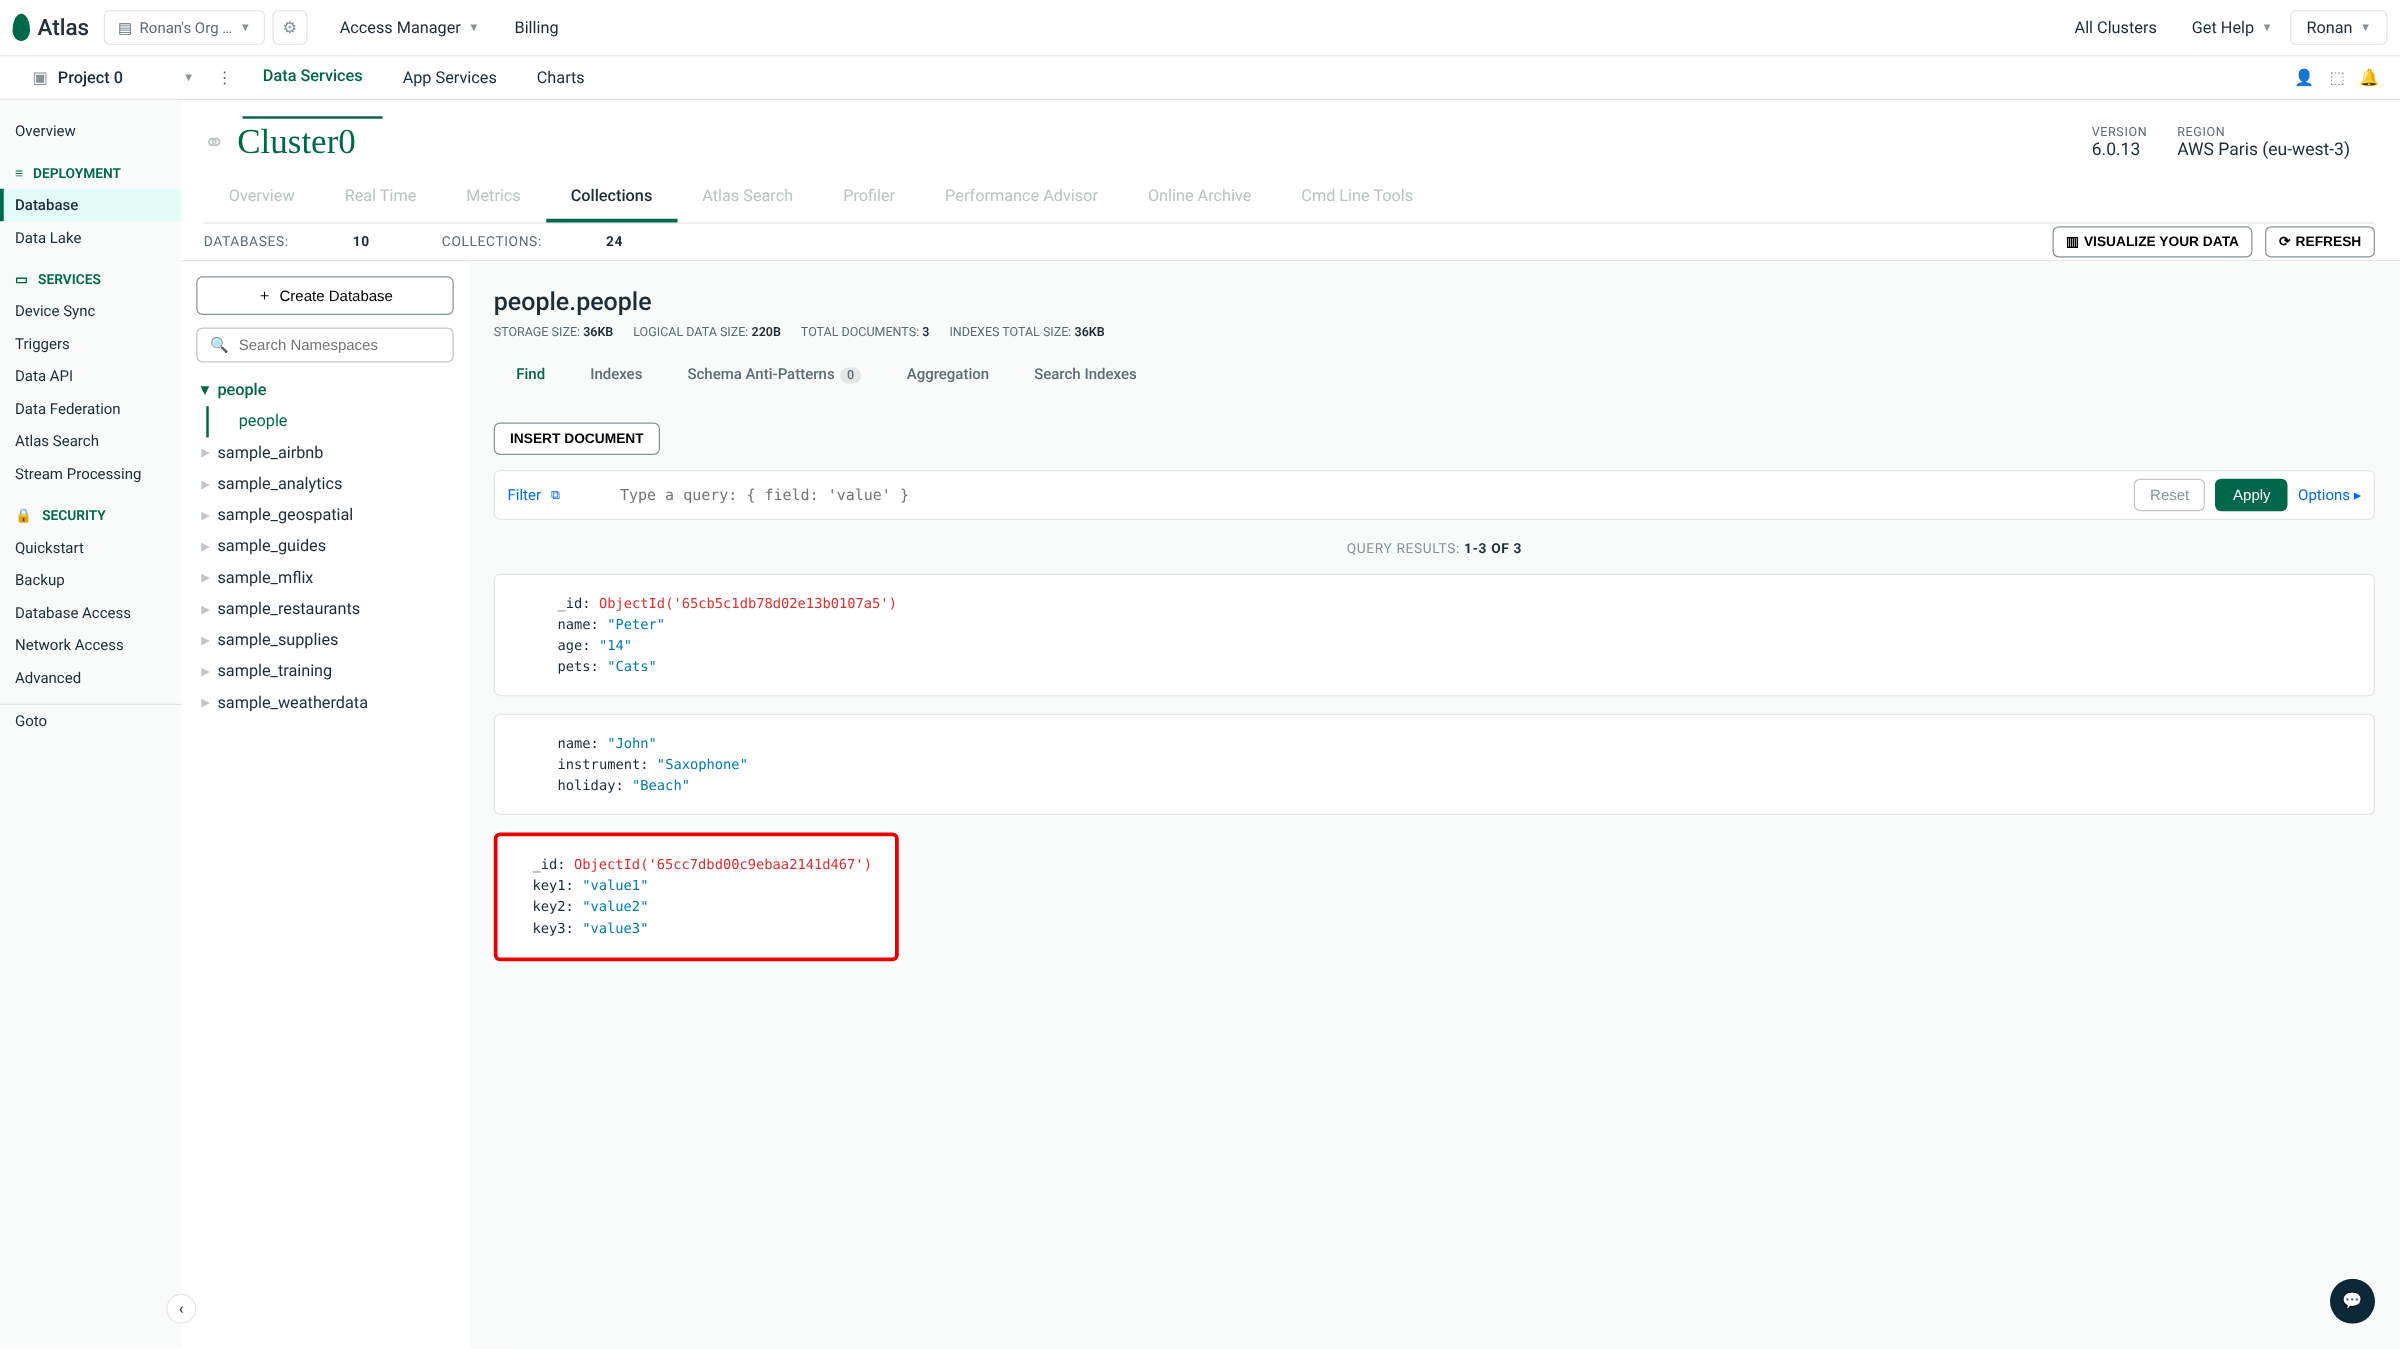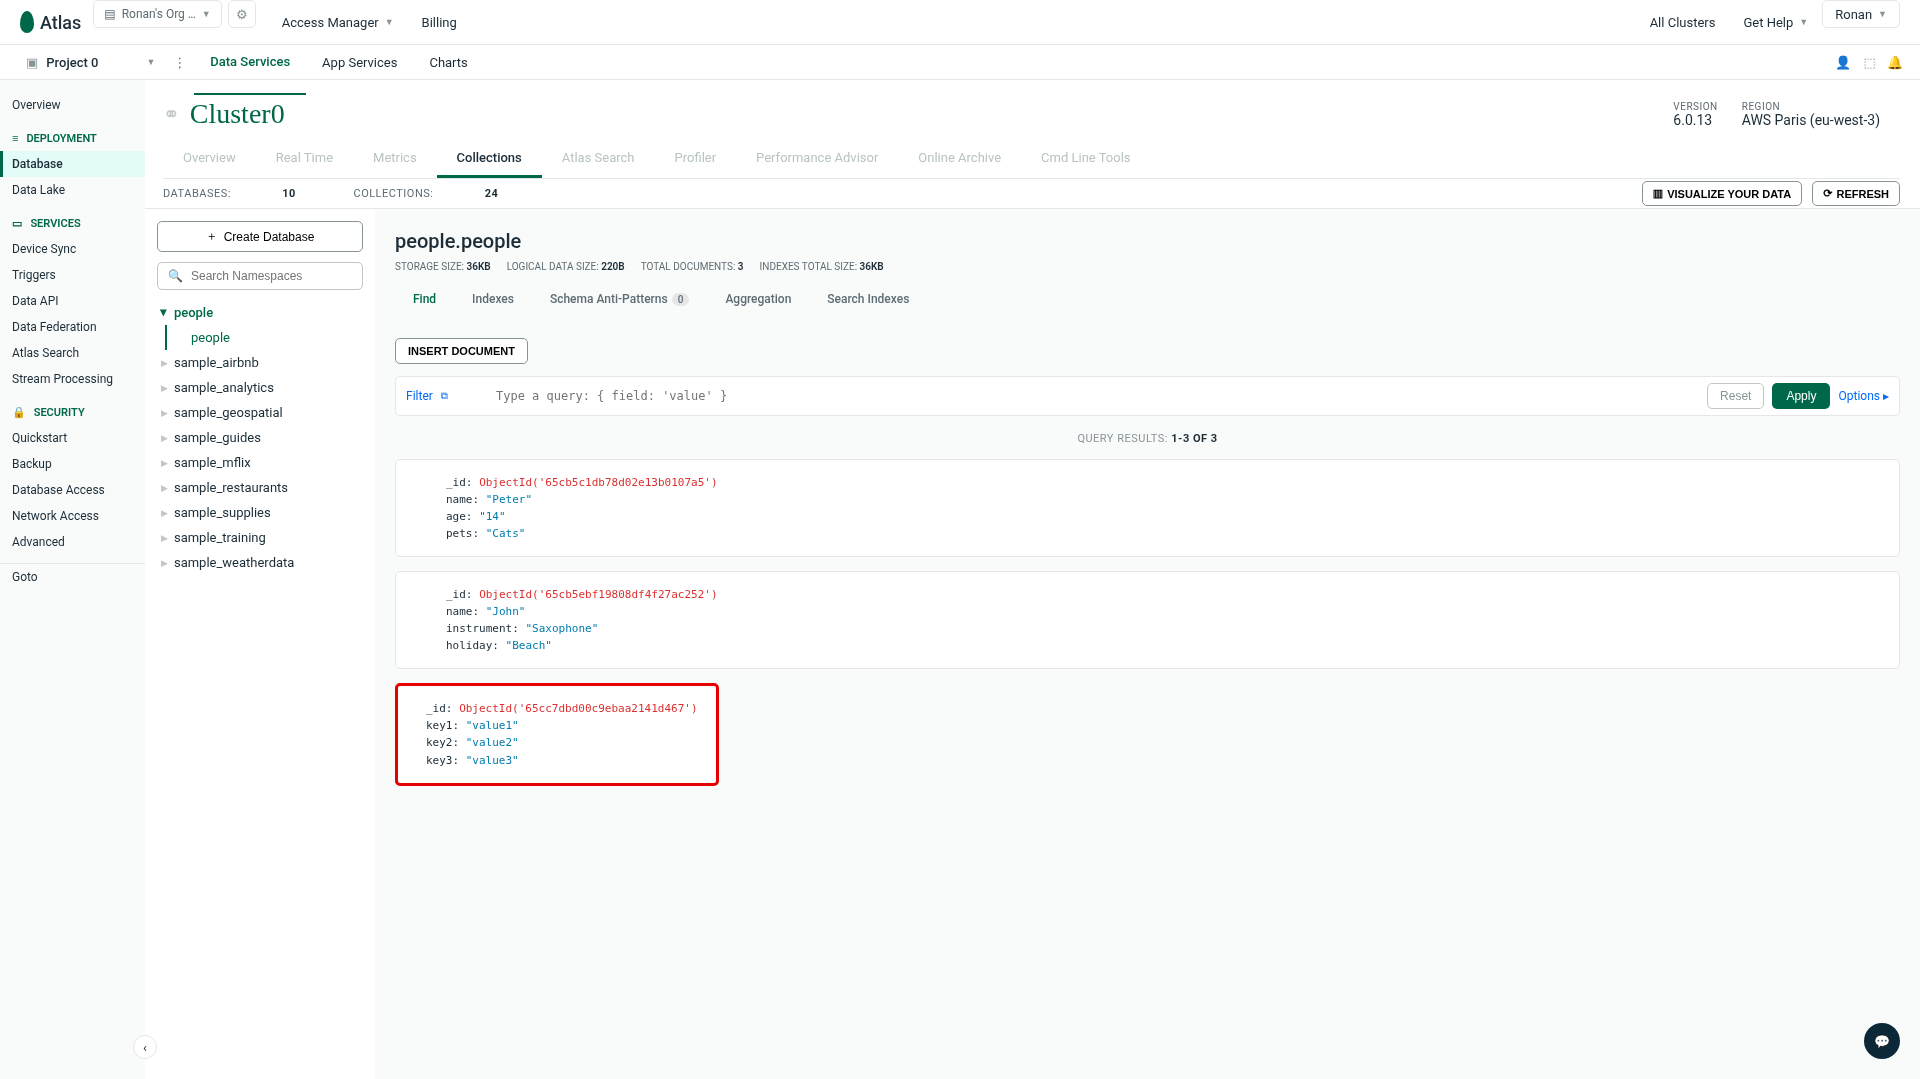--- a/index.html
+++ b/index.html
@@ -1,17 +1,17 @@
 <!DOCTYPE html>
 <html><head>
 <meta charset="utf-8">
 <style>
 *{margin:0;padding:0;box-sizing:border-box;}
 body{font-family:-apple-system,BlinkMacSystemFont,"Segoe UI",Roboto,sans-serif;font-size:13px;color:#1c2d38;background:#fff;}
-.topbar{display:flex;height:45px;border-bottom:1px solid #e6e6e6;padding:0 20px;}
+.topbar{display:flex;align-items:center;height:45px;border-bottom:1px solid #e6e6e6;padding:0 10px;}
 .logo{display:flex;align-items:center;gap:6px;margin-right:12px;}
 .leaf{width:14px;height:22px;background:#00684a;border-radius:50% 50% 50% 50%/60% 60% 40% 40%;}
 .logo-text{font-size:18px;font-weight:500;color:#21313c;}
 .org-select{display:flex;align-items:center;gap:6px;border:1px solid #e6e6e6;border-radius:5px;padding:4px 10px;height:28px;font-size:12px;color:#5d6c74;}
 .gear-btn{border:1px solid #e6e6e6;border-radius:5px;width:28px;height:28px;display:flex;align-items:center;justify-content:center;margin-left:6px;color:#889397;}
 .top-link{padding:0 14px;font-size:13px;color:#1c2d38;display:flex;align-items:center;gap:6px;}
 .spacer{flex:1;}
 .caret{font-size:9px;color:#889397;}
 .user-btn{border:1px solid #e6e6e6;border-radius:5px;padding:4px 12px;height:28px;display:flex;align-items:center;gap:6px;}
 .navbar{display:flex;align-items:center;height:35px;border-bottom:1px solid #e6e6e6;padding:0 16px;}
@@ -302,21 +302,20 @@
         <div class="results-label">
           <span>QUERY RESULTS:</span>
           <b>1-3 OF 3</b>
         </div>
         <div id="docs"><div class="doc-card">
               <div><span class="k">_id:</span> <span class="objid">ObjectId('65cb5c1db78d02e13b0107a5')</span></div>
               <div><span class="k">name:</span> <span class="str">"Peter"</span></div>
               <div><span class="k">age:</span> <span class="str">"14"</span></div>
               <div><span class="k">pets:</span> <span class="str">"Cats"</span></div>
             </div><div class="doc-card">
-              <div><span class="k">_id:</span> <span class="objid">ObjectId('65cb5ebf19808df4f27ac252')</span></div>
               <div><span class="k">name:</span> <span class="str">"John"</span></div>
               <div><span class="k">instrument:</span> <span class="str">"Saxophone"</span></div>
               <div><span class="k">holiday:</span> <span class="str">"Beach"</span></div>
             </div><div class="doc-card hl" style="display: inline-block; min-width: 220px;"><div><span class="k">_id:</span> <span class="objid">ObjectId('65cc7dbd00c9ebaa2141d467')</span></div><div><span class="k">key1:</span> <span class="str">"value1"</span></div><div><span class="k">key2:</span> <span class="str">"value2"</span></div><div><span class="k">key3:</span> <span class="str">"value3"</span></div></div><div></div></div>
       </div>
     </div>
   </div>
 </div>
 
 <div class="fab">

